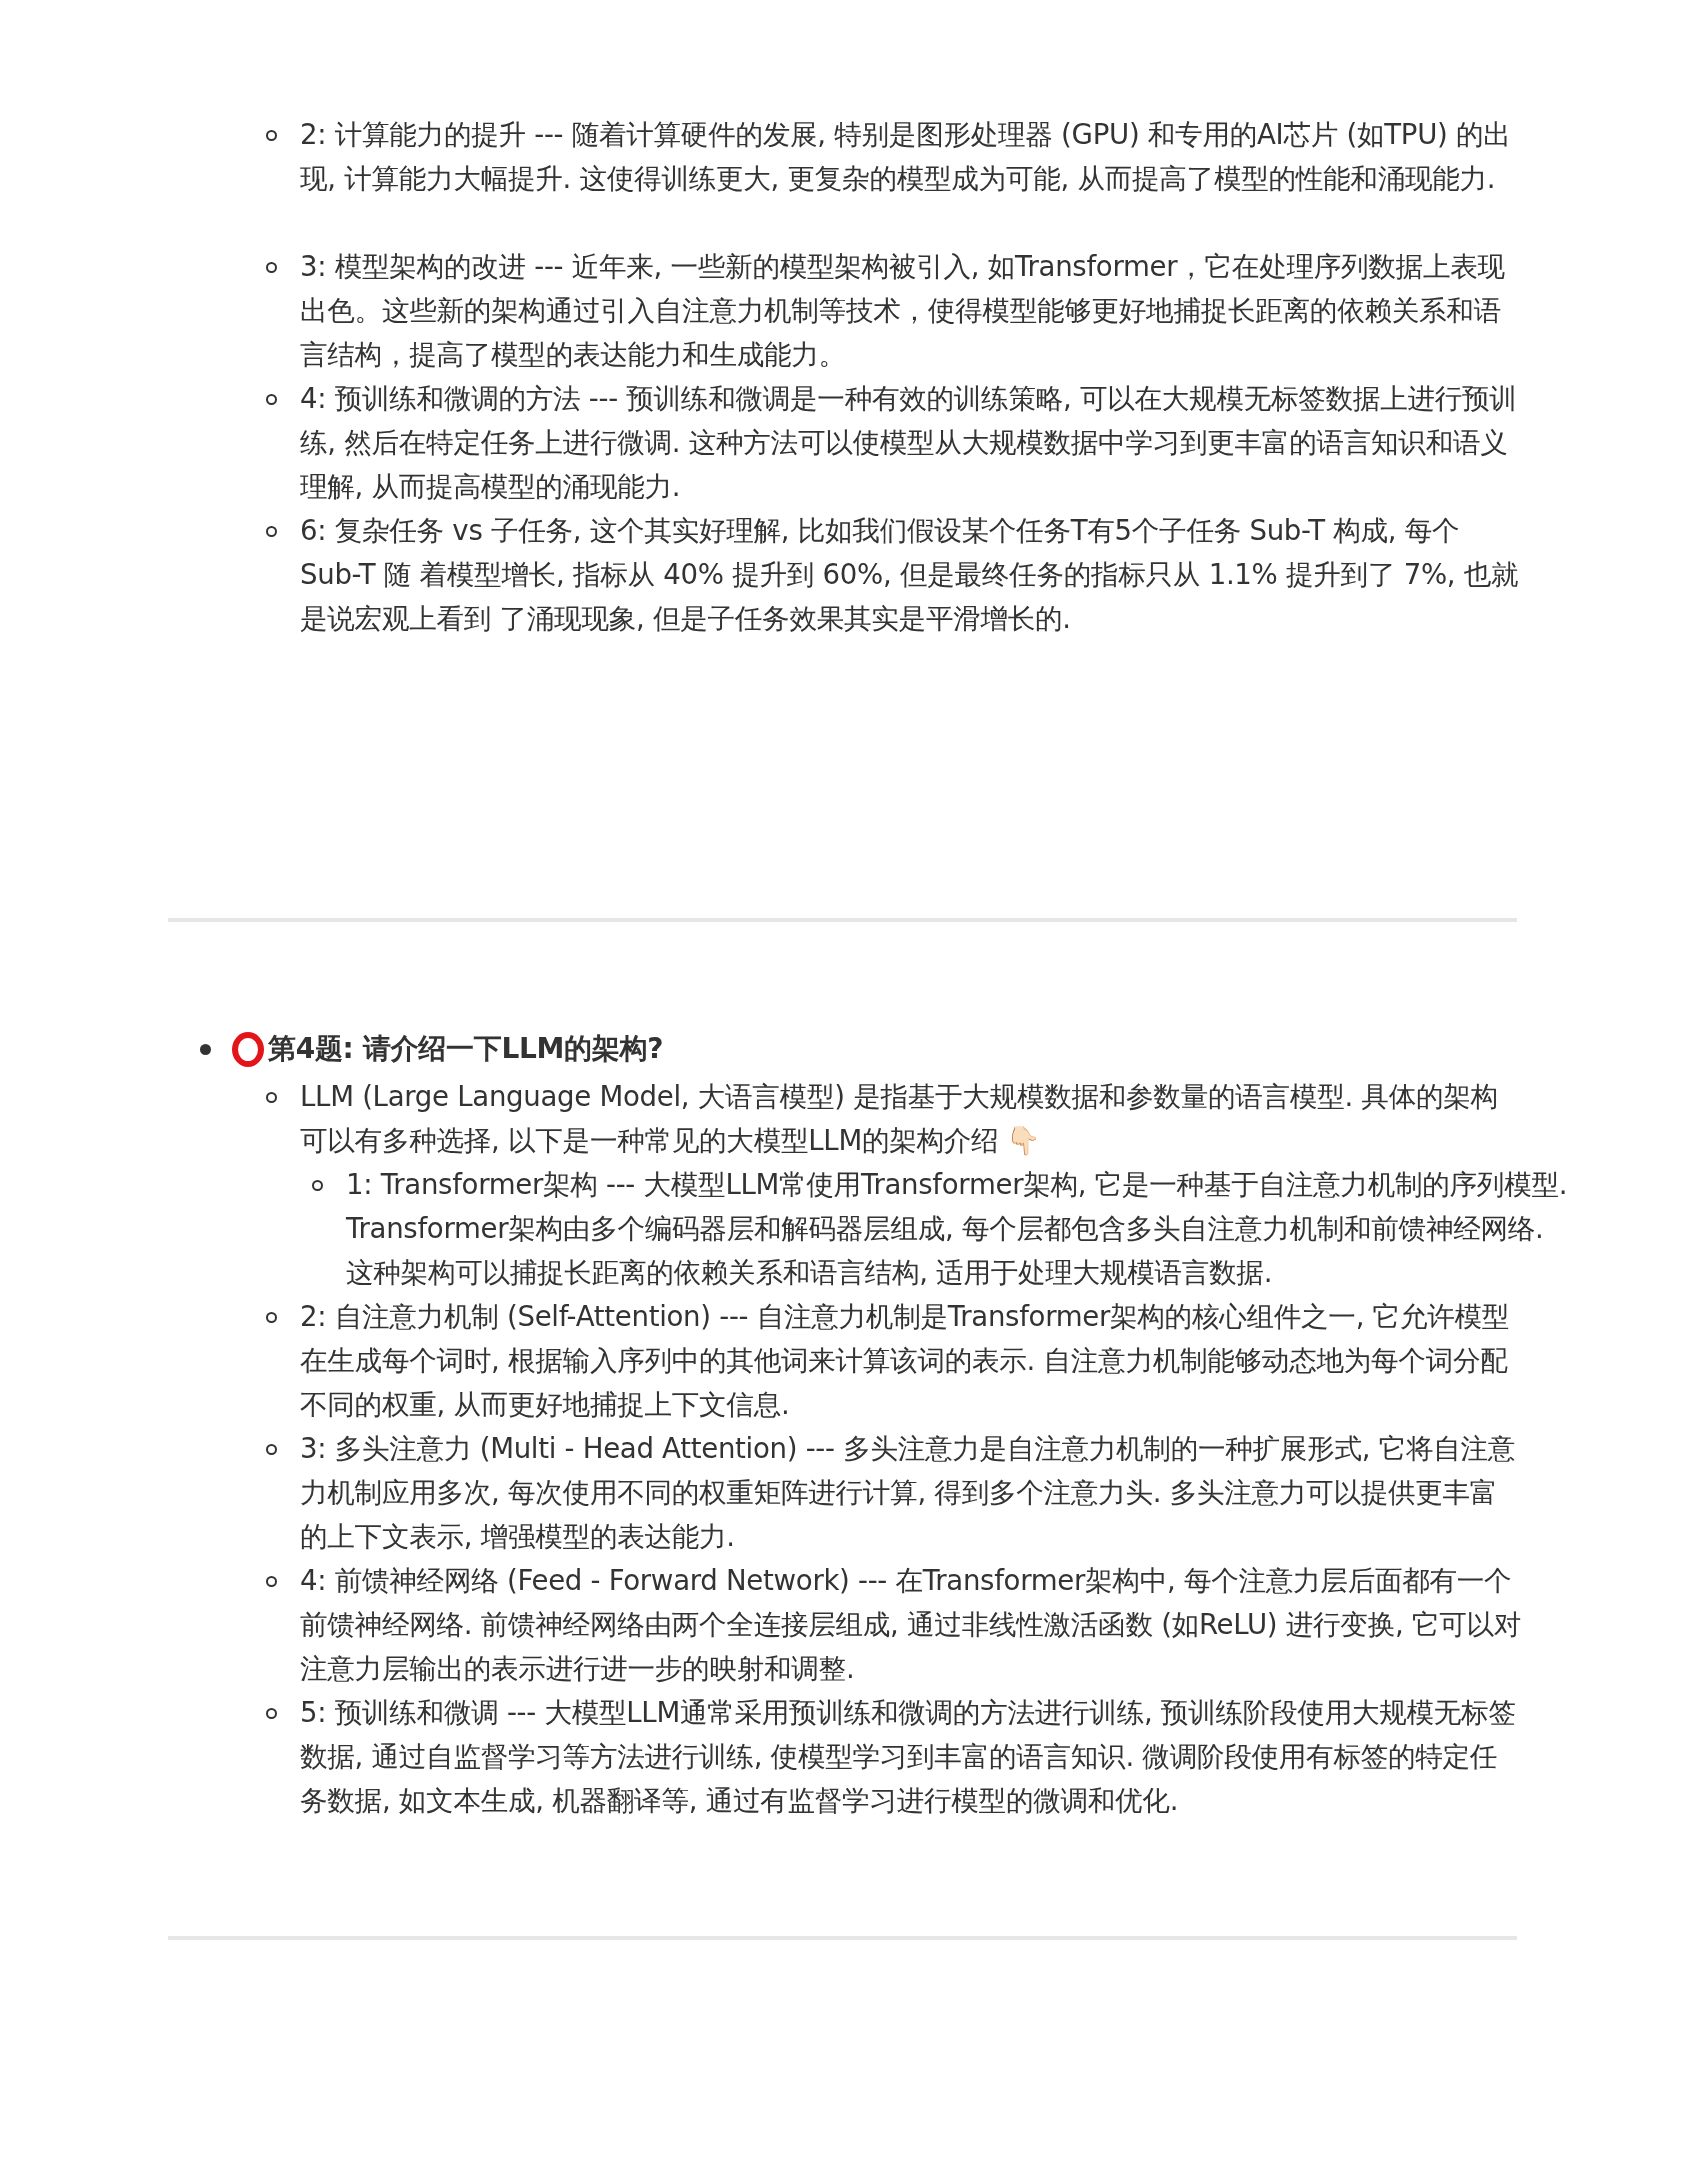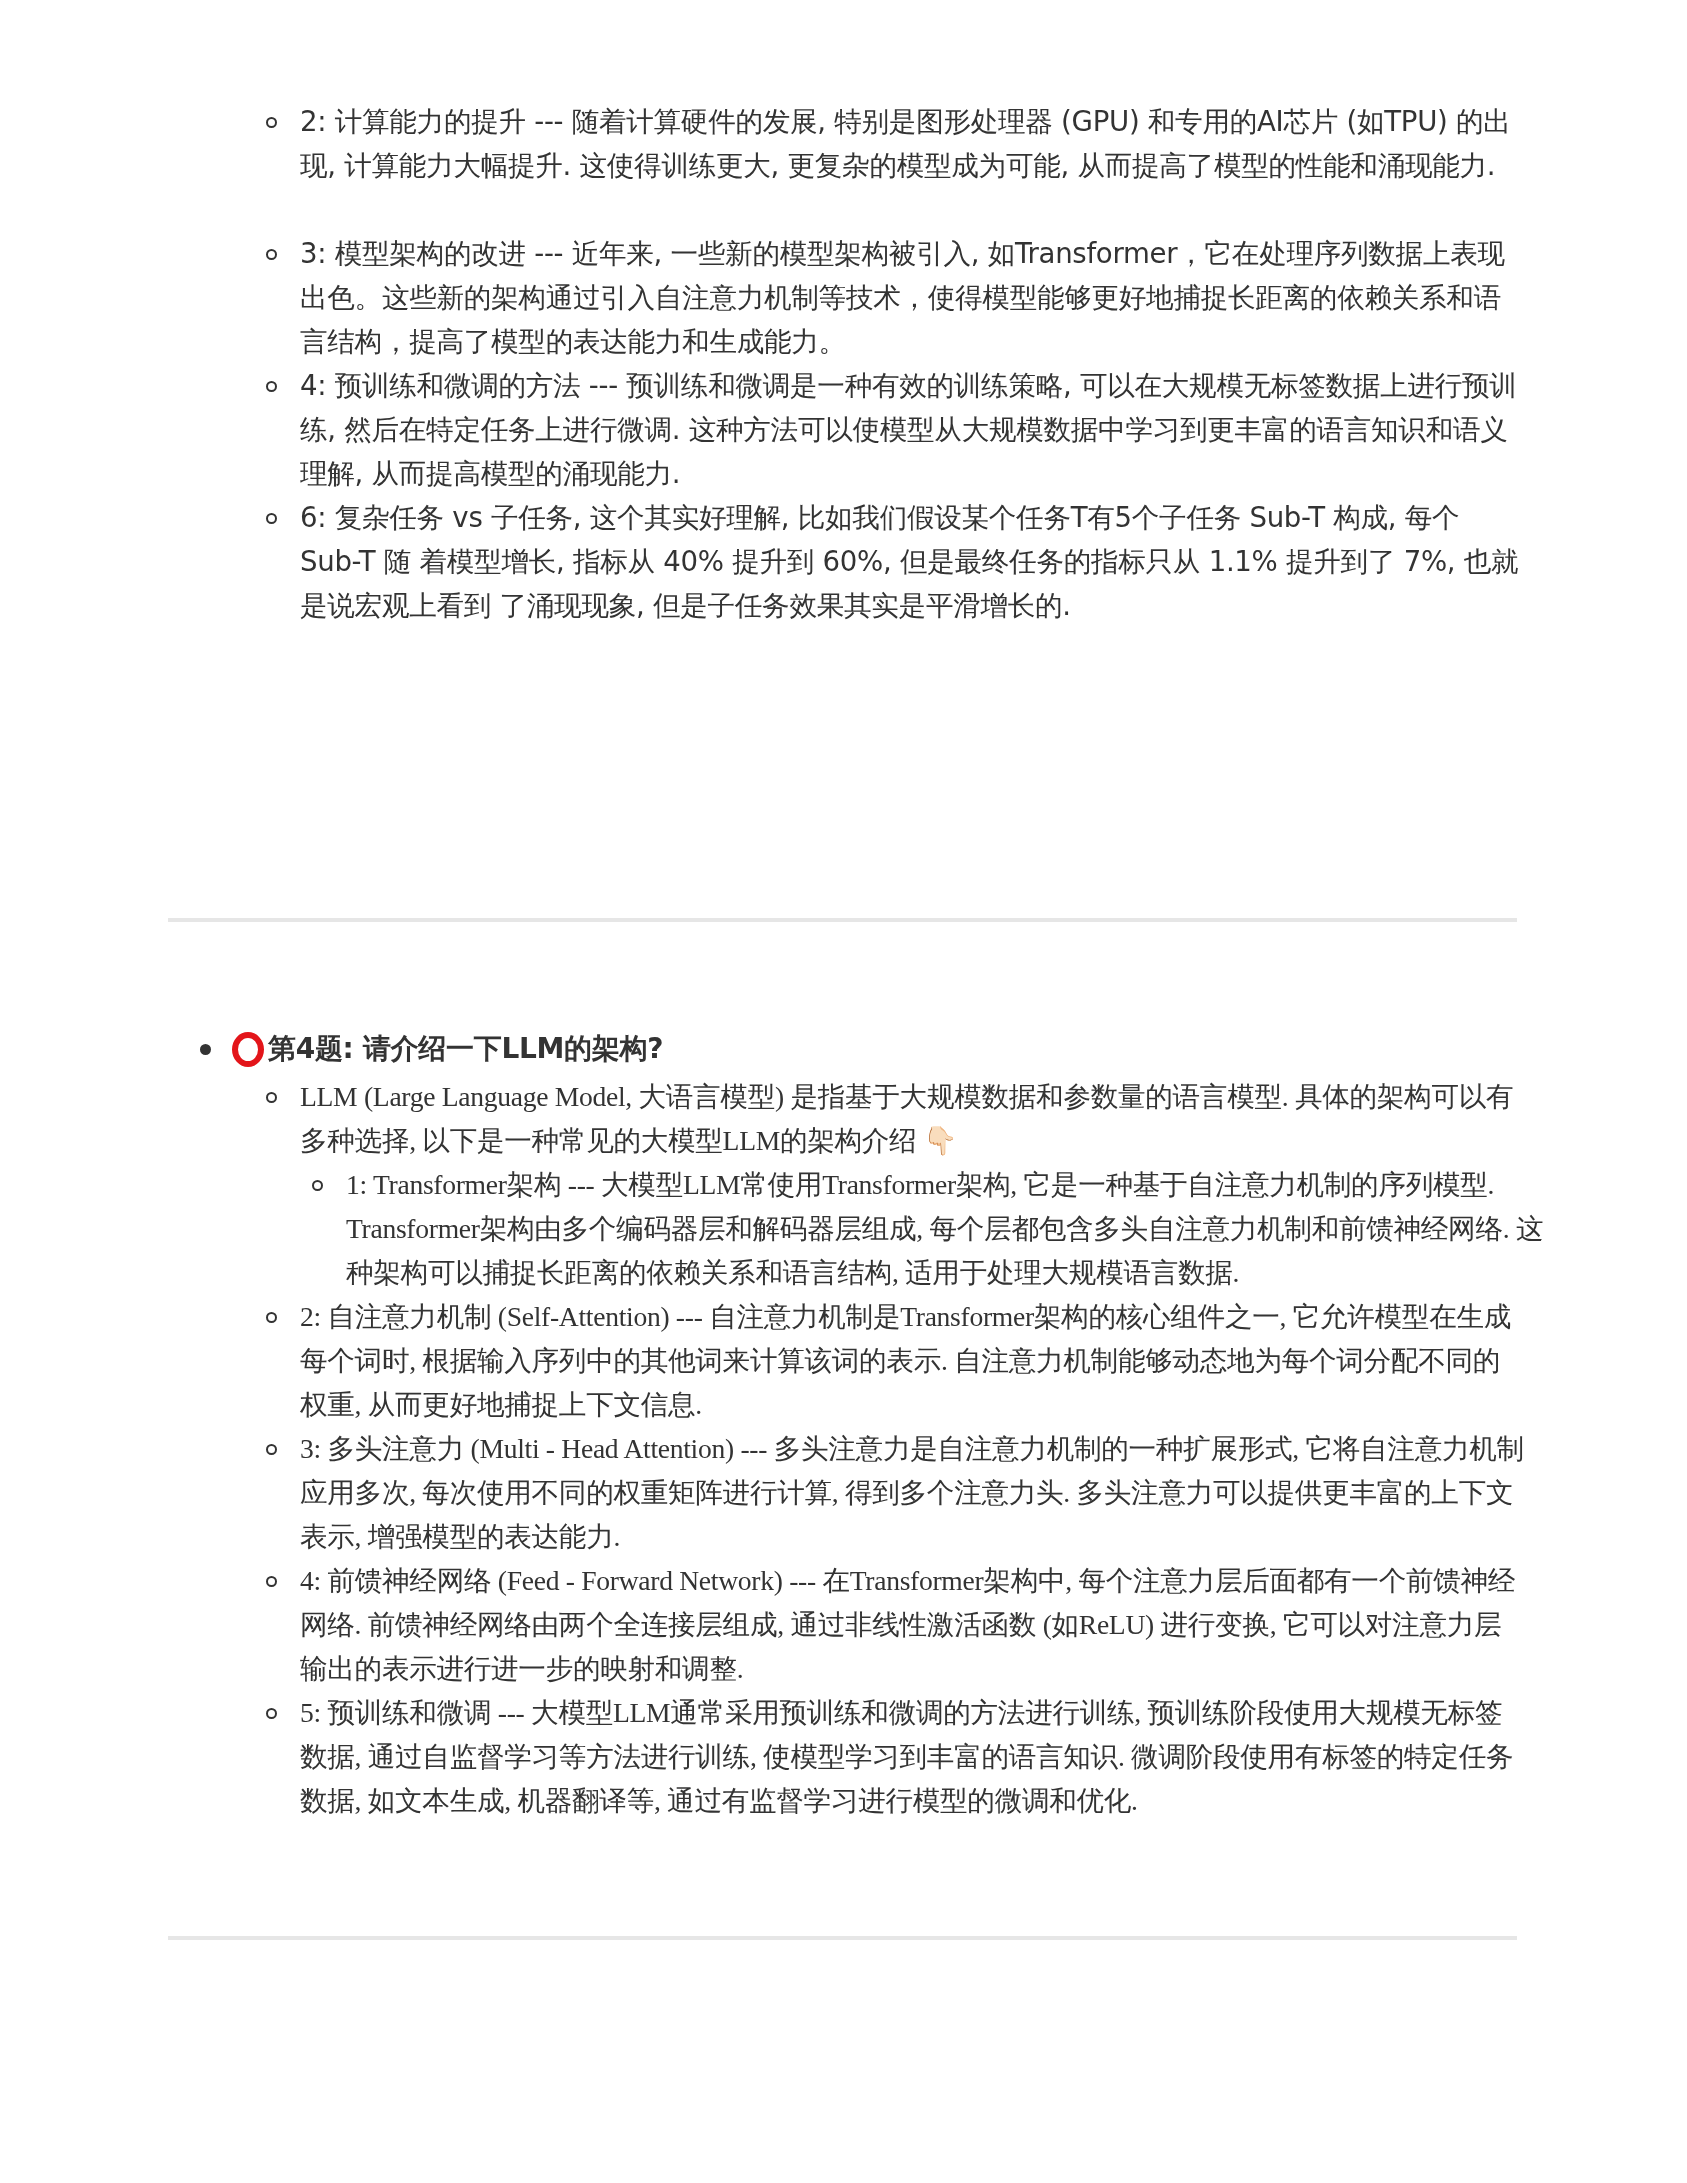--- a/index.html
+++ b/index.html
@@ -35,21 +35,21 @@
     background: transparent;
   }
   .q-title { position: absolute; left: 268px; top: 0; white-space: nowrap; letter-spacing: -0.3px; }
   .emoji-hand { font-size: 27.6px; color: #f1c9a5; }
 </style>
 </head>
 <body>
 
 <div class="page">
 
-  <ul class="sub-list" style="top:100px;">
+  <ul class="sub-list" style="top:113px;">
     <li class="sub-item" style="height:132px;">
       <span class="sub-bullet"></span>
       <span>2: 计算能力的提升 --- 随着计算硬件的发展, 特别是图形处理器 (GPU) 和专用的AI芯片 (如TPU) 的出现, 计算能力大幅提升. 这使得训练更大, 更复杂的模型成为可能, 从而提高了模型的性能和涌现能力.</span>
     </li>
     <li class="sub-item" style="height:132px;">
       <span class="sub-bullet"></span>
       <span>3: 模型架构的改进 --- 近年来, 一些新的模型架构被引入, 如Transformer，它在处理序列数据上表现出色。这些新的架构通过引入自注意力机制等技术，使得模型能够更好地捕捉长距离的依赖关系和语言结构，提高了模型的表达能力和生成能力。</span>
     </li>
     <li class="sub-item" style="height:132px;">
       <span class="sub-bullet"></span>
@@ -62,21 +62,21 @@
   </ul>
 
   <div class="divider" style="top:918px;"></div>
 
   <div class="q-heading">
     <span class="disc-bullet"></span>
     <span class="red-circle"></span>
     <span class="q-title">第4题: 请介绍一下LLM的架构?</span>
   </div>
 
-  <ul class="sub-list" style="top:1075px;font-family:Liberation Serif, serif;">
+  <ul class="sub-list" style="top:1075px;">
     <li class="sub-item" style="height:88px;">
       <span class="sub-bullet"></span>
       <span>LLM (Large Language Model, 大语言模型) 是指基于大规模数据和参数量的语言模型. 具体的架构可以有多种选择, 以下是一种常见的大模型LLM的架构介绍</span>
       <span class="emoji-hand">👇🏻</span>
     </li>
     <li class="sub-item" style="height:132px;margin-left:46px;">
       <span class="sub-bullet"></span>
       <span>1: Transformer架构 --- 大模型LLM常使用Transformer架构, 它是一种基于自注意力机制的序列模型. Transformer架构由多个编码器层和解码器层组成, 每个层都包含多头自注意力机制和前馈神经网络. 这种架构可以捕捉长距离的依赖关系和语言结构, 适用于处理大规模语言数据.</span>
     </li>
     <li class="sub-item" style="height:132px;">

